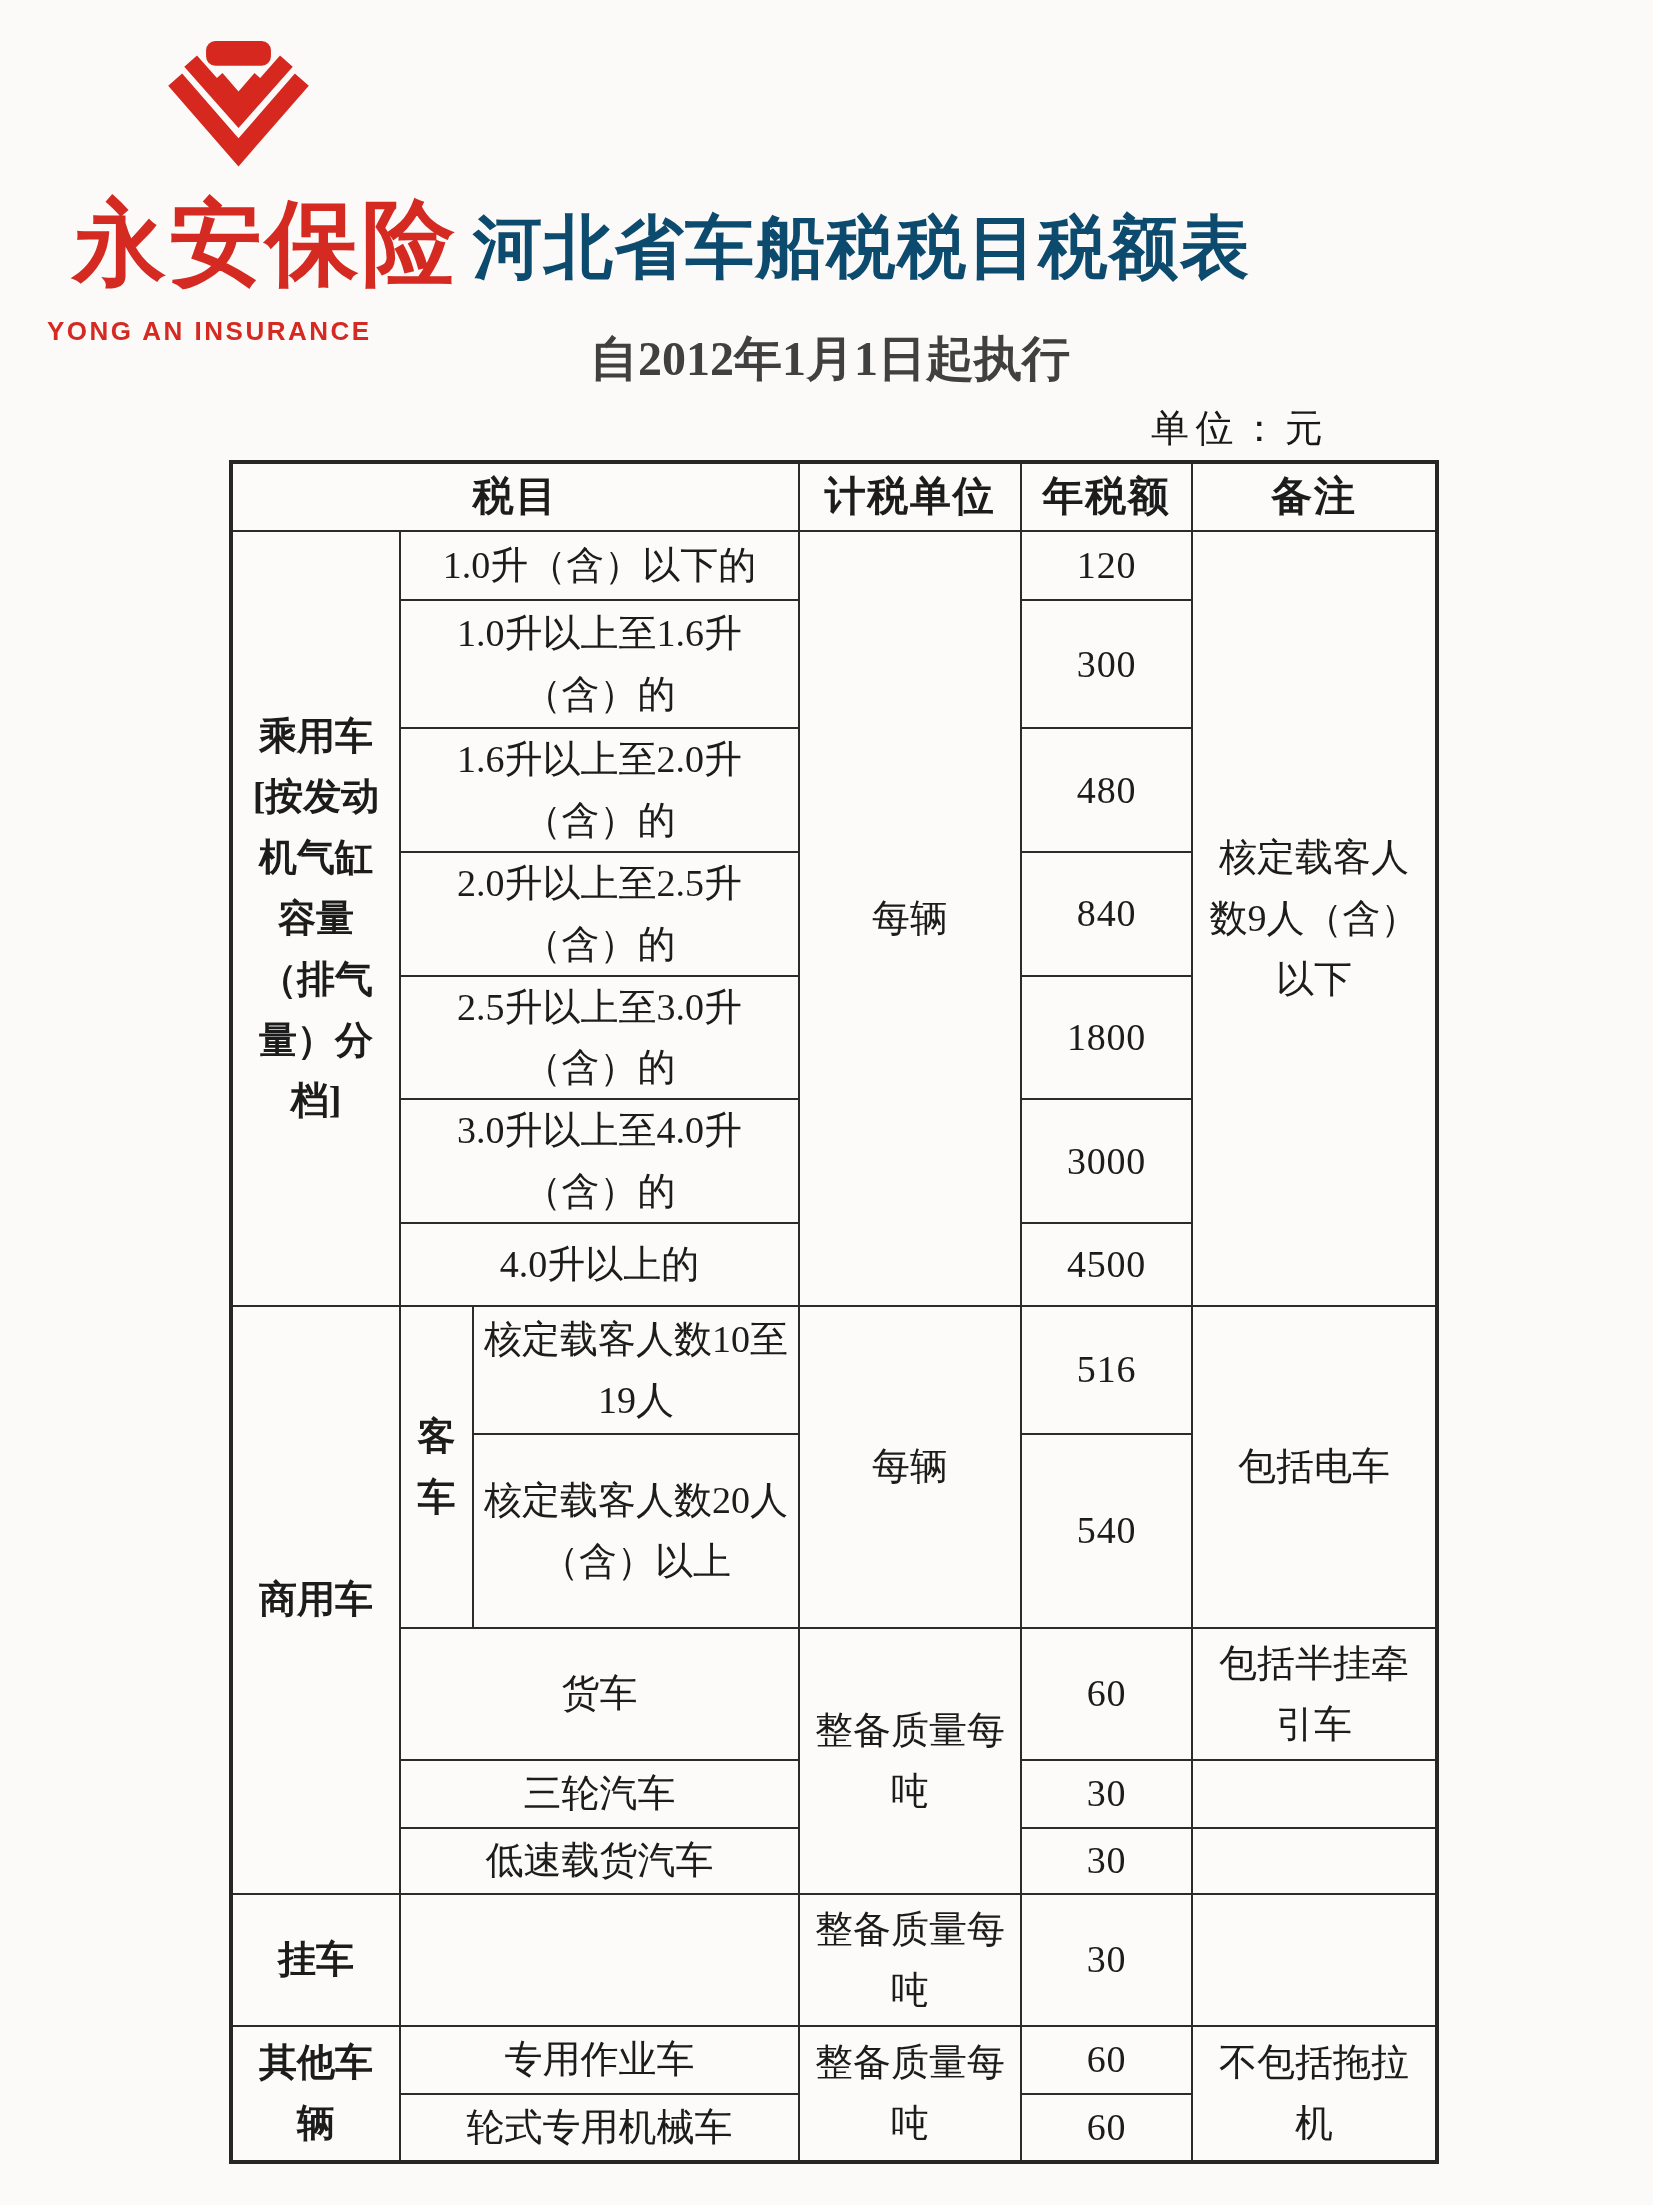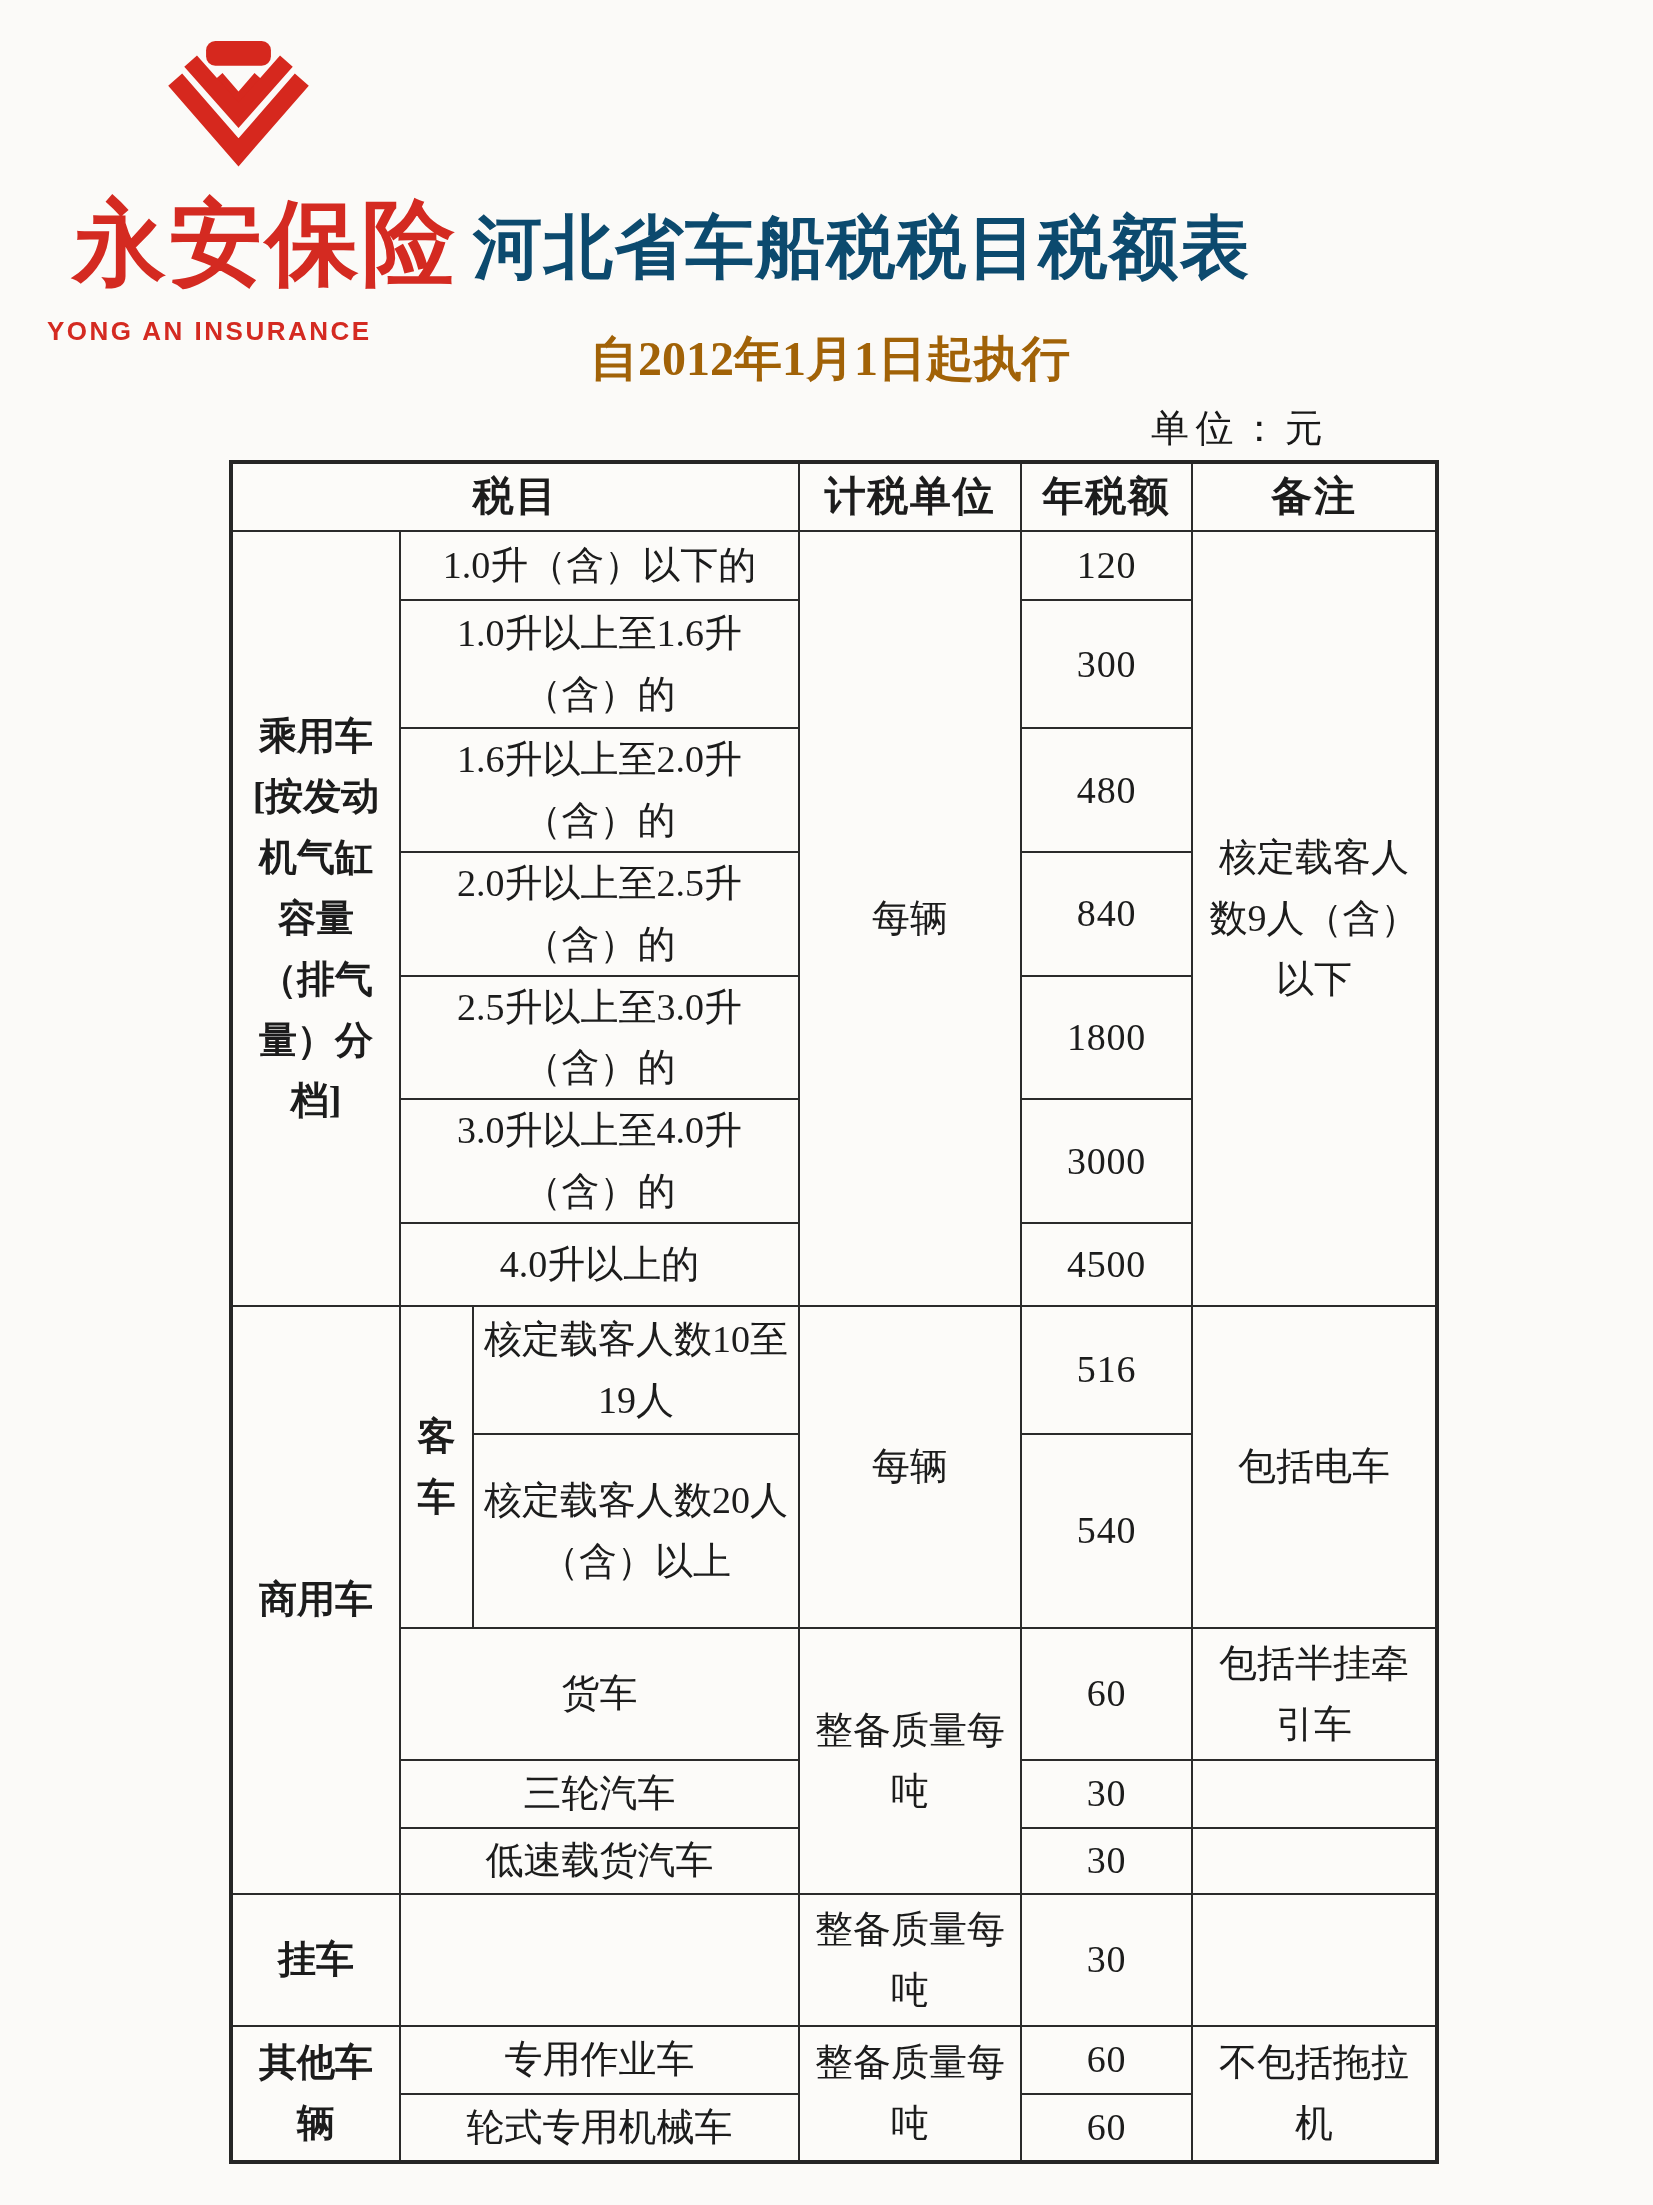--- a/index.html
+++ b/index.html
@@ -27,21 +27,21 @@
     letter-spacing:2.5px;white-space:nowrap;
     font-family:"Liberation Sans","DejaVu Sans",sans-serif;
   }
   .doc-title{
     position:absolute;left:473px;top:202px;
     font-size:69px;font-weight:700;color:#0c4a6e;
     letter-spacing:1.7px;white-space:nowrap;
   }
   .doc-subtitle{
     position:absolute;left:450px;top:327px;width:760px;
-    text-align:center;font-size:48px;font-weight:700;color:#a16207;
+    text-align:center;font-size:48px;font-weight:700;color:#404040;
     white-space:nowrap;
   }
   .unit-note{
     position:absolute;left:1151px;top:403px;
     font-size:38px;color:#181818;letter-spacing:6.6px;white-space:nowrap;
   }
   
   table.tax{
     position:absolute;left:229px;top:460px;
     width:1207px;

